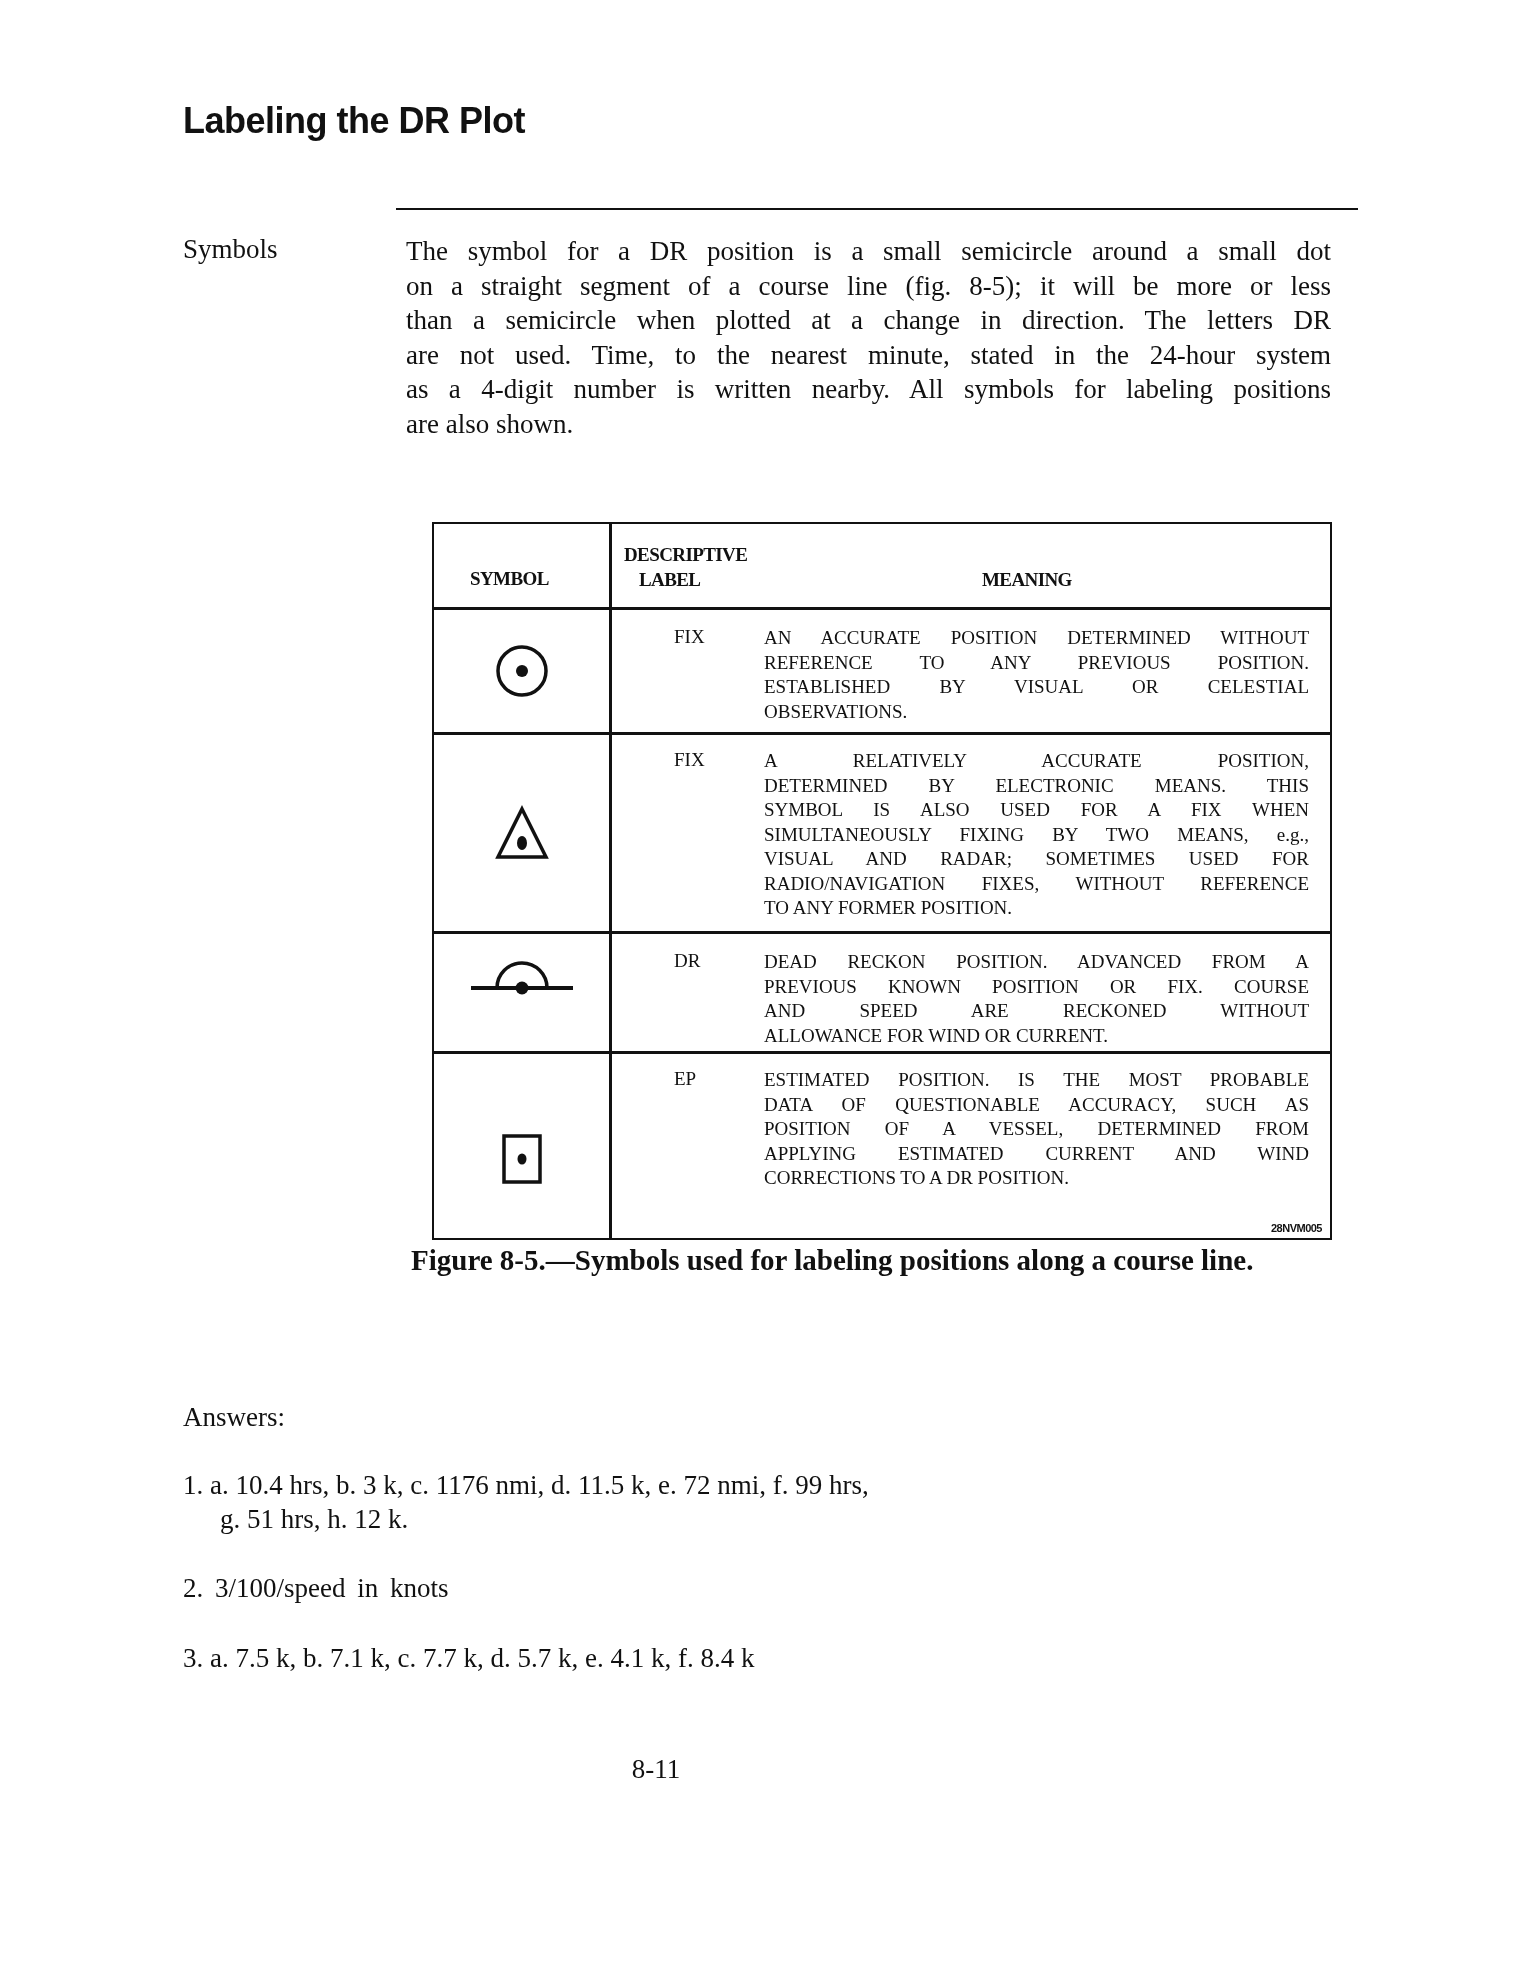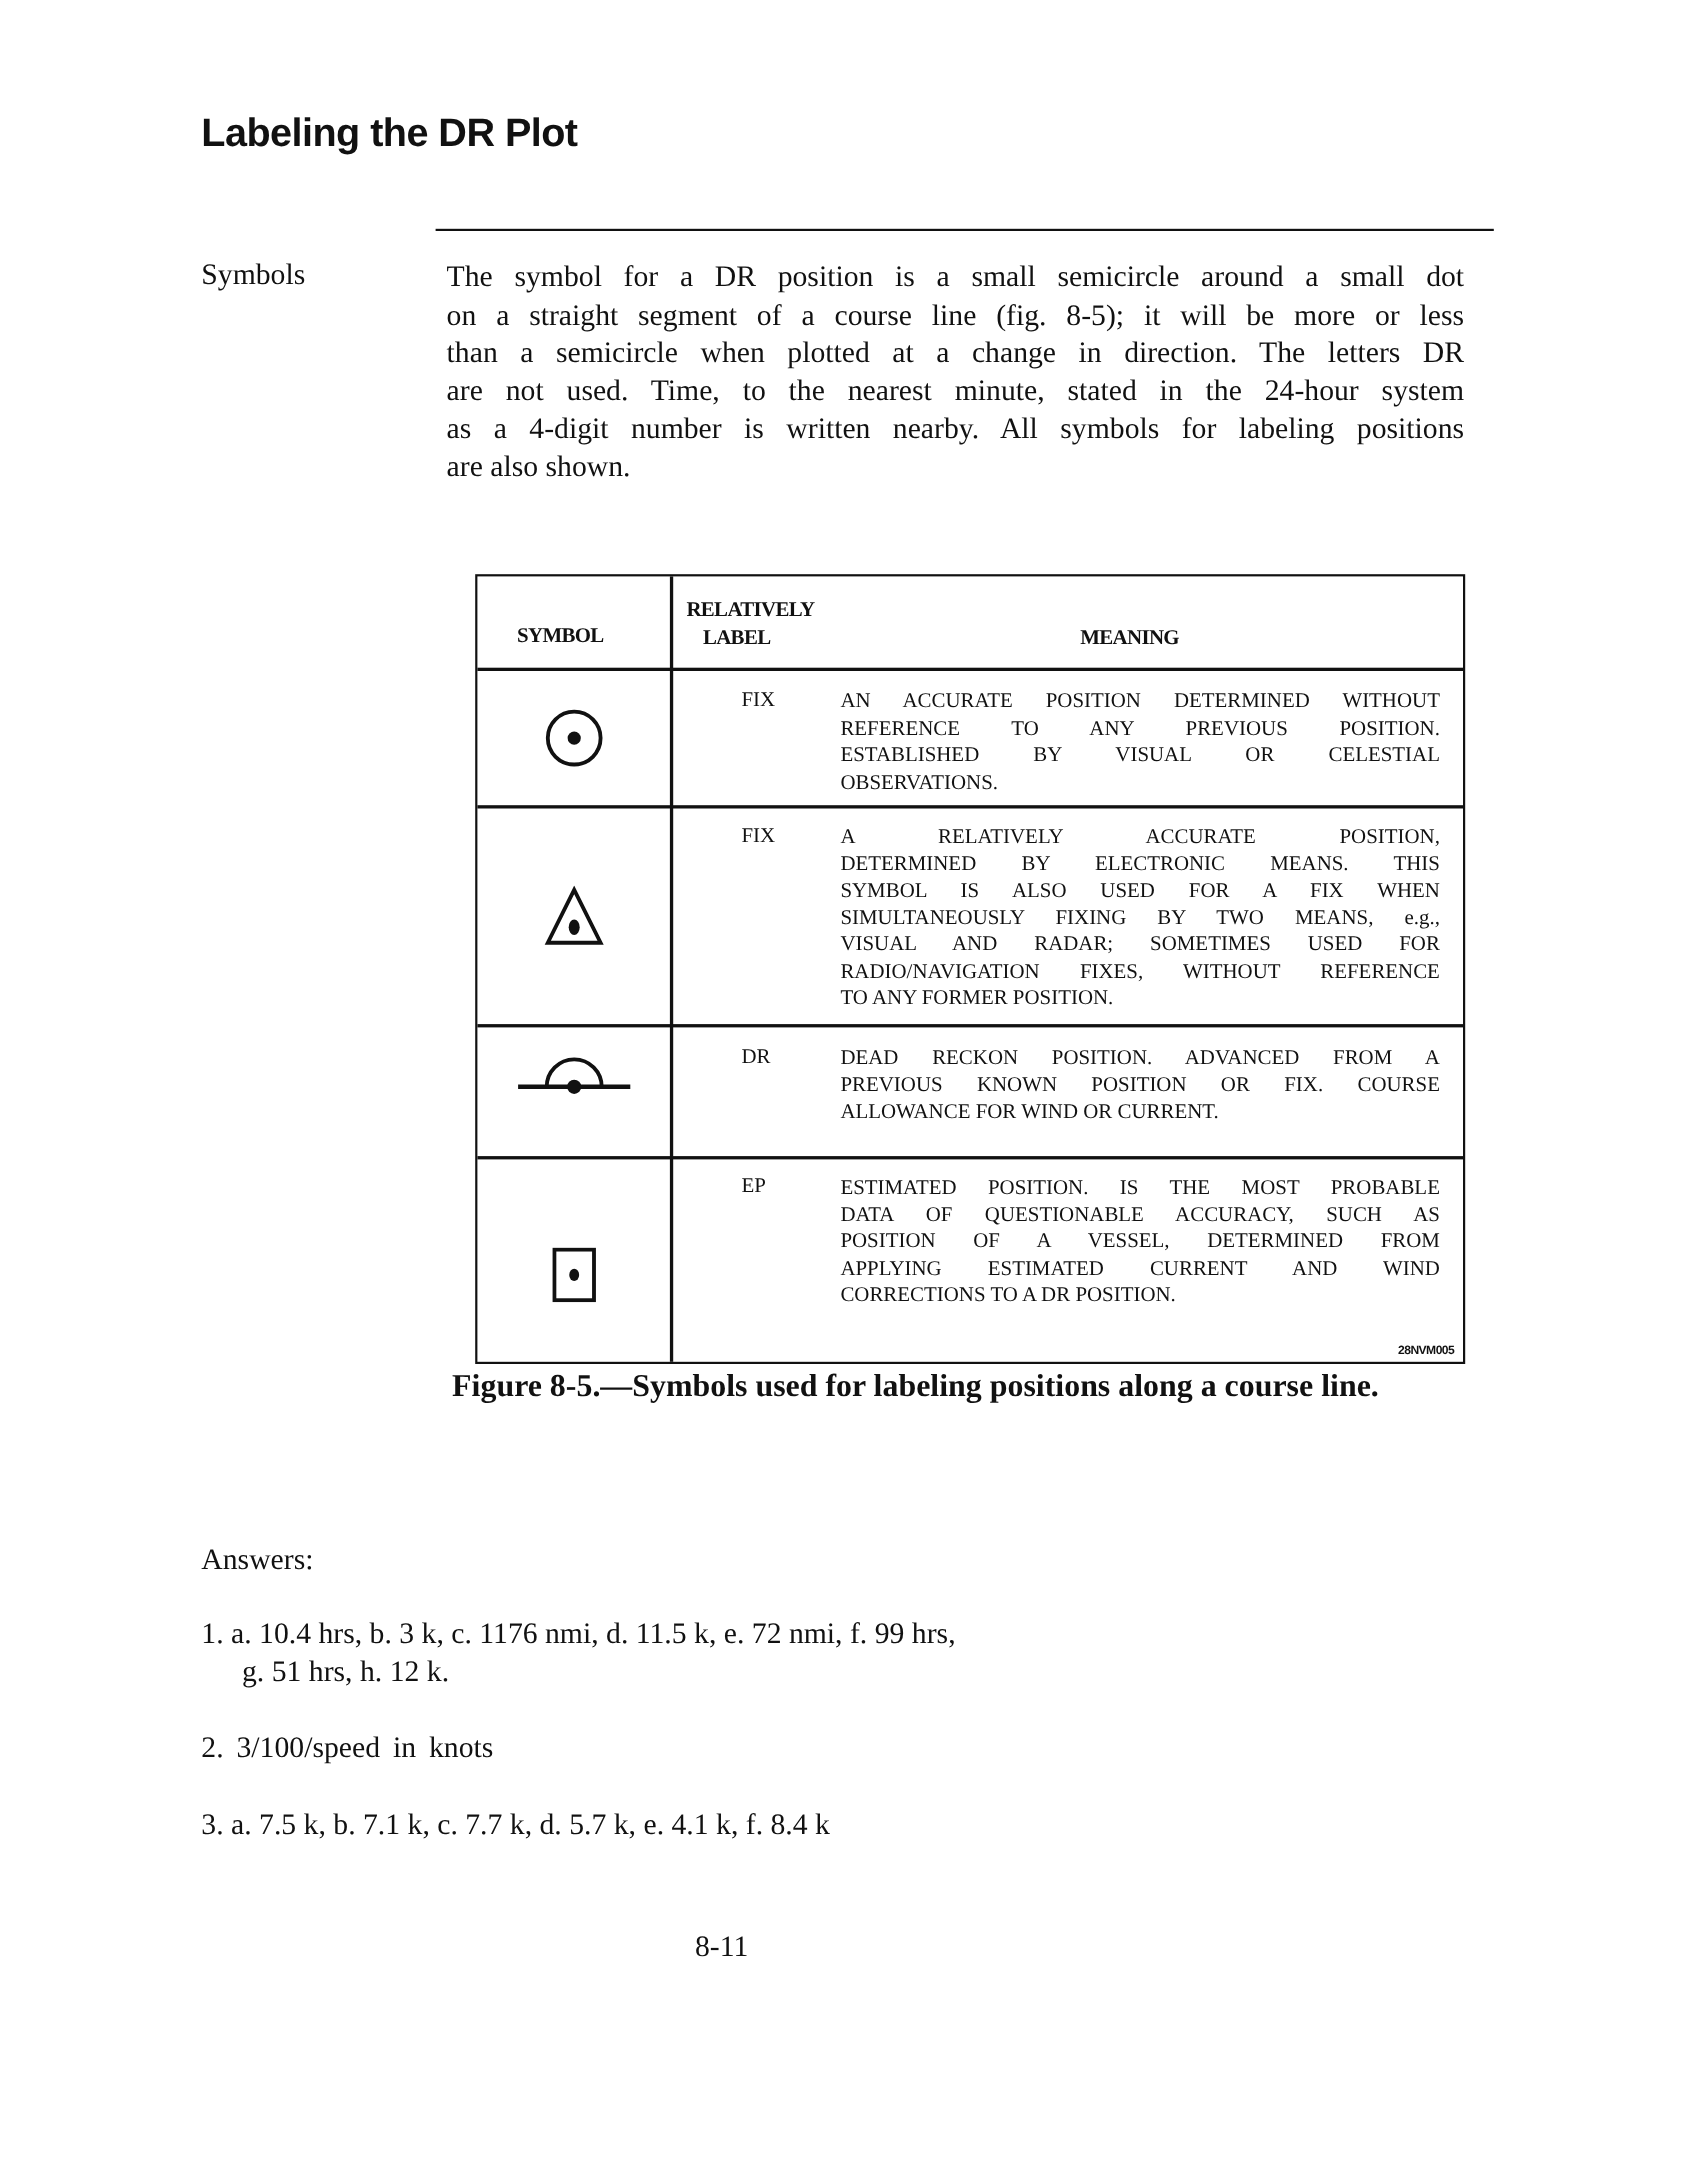--- a/index.html
+++ b/index.html
@@ -41,21 +41,21 @@
   <span>than a semicircle when plotted at a change in direction. The letters DR</span>
   <span>are not used. Time, to the nearest minute, stated in the 24-hour system</span>
   <span>as a 4-digit number is written nearby. All symbols for labeling positions</span>
   <span class="last">are also shown.</span>
 </div>
 
 <div class="abs tbl">
   <div class="vline"></div>
 
   <div class="th" style="left:36px;top:44px;">SYMBOL</div>
-  <div class="th" style="left:190px;top:20px;">RELATIVELY</div>
+  <div class="th" style="left:190px;top:20px;">DESCRIPTIVE</div>
   <div class="th" style="left:205px;top:45px;">LABEL</div>
   <div class="th" style="left:548px;top:45px;">MEANING</div>
   <div class="hline" style="top:83px;"></div>
 
   <div class="row" style="top:86px;height:122px;">
     <div class="sym" style="top:0;height:122px;">
       <svg width="56" height="56" viewBox="0 0 56 56">
           <circle cx="28" cy="28" r="24" fill="none" stroke="#111" stroke-width="3.5"></circle>
           <circle cx="28" cy="28" r="6" fill="#111"></circle>
         </svg>
@@ -95,20 +95,21 @@
       <svg width="110" height="50" viewBox="0 0 110 50">
           <line x1="4" y1="34" x2="106" y2="34" stroke="#111" stroke-width="4"></line>
           <path d="M30 34 A25 25 0 0 1 80 34" fill="none" stroke="#111" stroke-width="3.5"></path>
           <circle cx="55" cy="34" r="6.5" fill="#111"></circle>
         </svg>
     </div>
     <div class="lbl" style="top:16px;">DR</div>
     <div class="mean" style="top:16px;">
       <span>DEAD RECKON POSITION. ADVANCED FROM A</span>
       <span>PREVIOUS KNOWN POSITION OR FIX. COURSE</span>
+      <span>AND SPEED ARE RECKONED WITHOUT</span>
       <span class="last">ALLOWANCE FOR WIND OR CURRENT.</span>
     </div>
   </div>
   <div class="hline" style="top:527px;"></div>
 
   <div class="row" style="top:530px;height:240px;">
     <div class="sym" style="top:60px;height:90px;">
       <svg width="40" height="50" viewBox="0 0 40 50">
           <rect x="2" y="2" width="36" height="46" fill="none" stroke="#111" stroke-width="3.5"></rect>
           <ellipse cx="20" cy="25" rx="4.5" ry="5.5" fill="#111"></ellipse>

